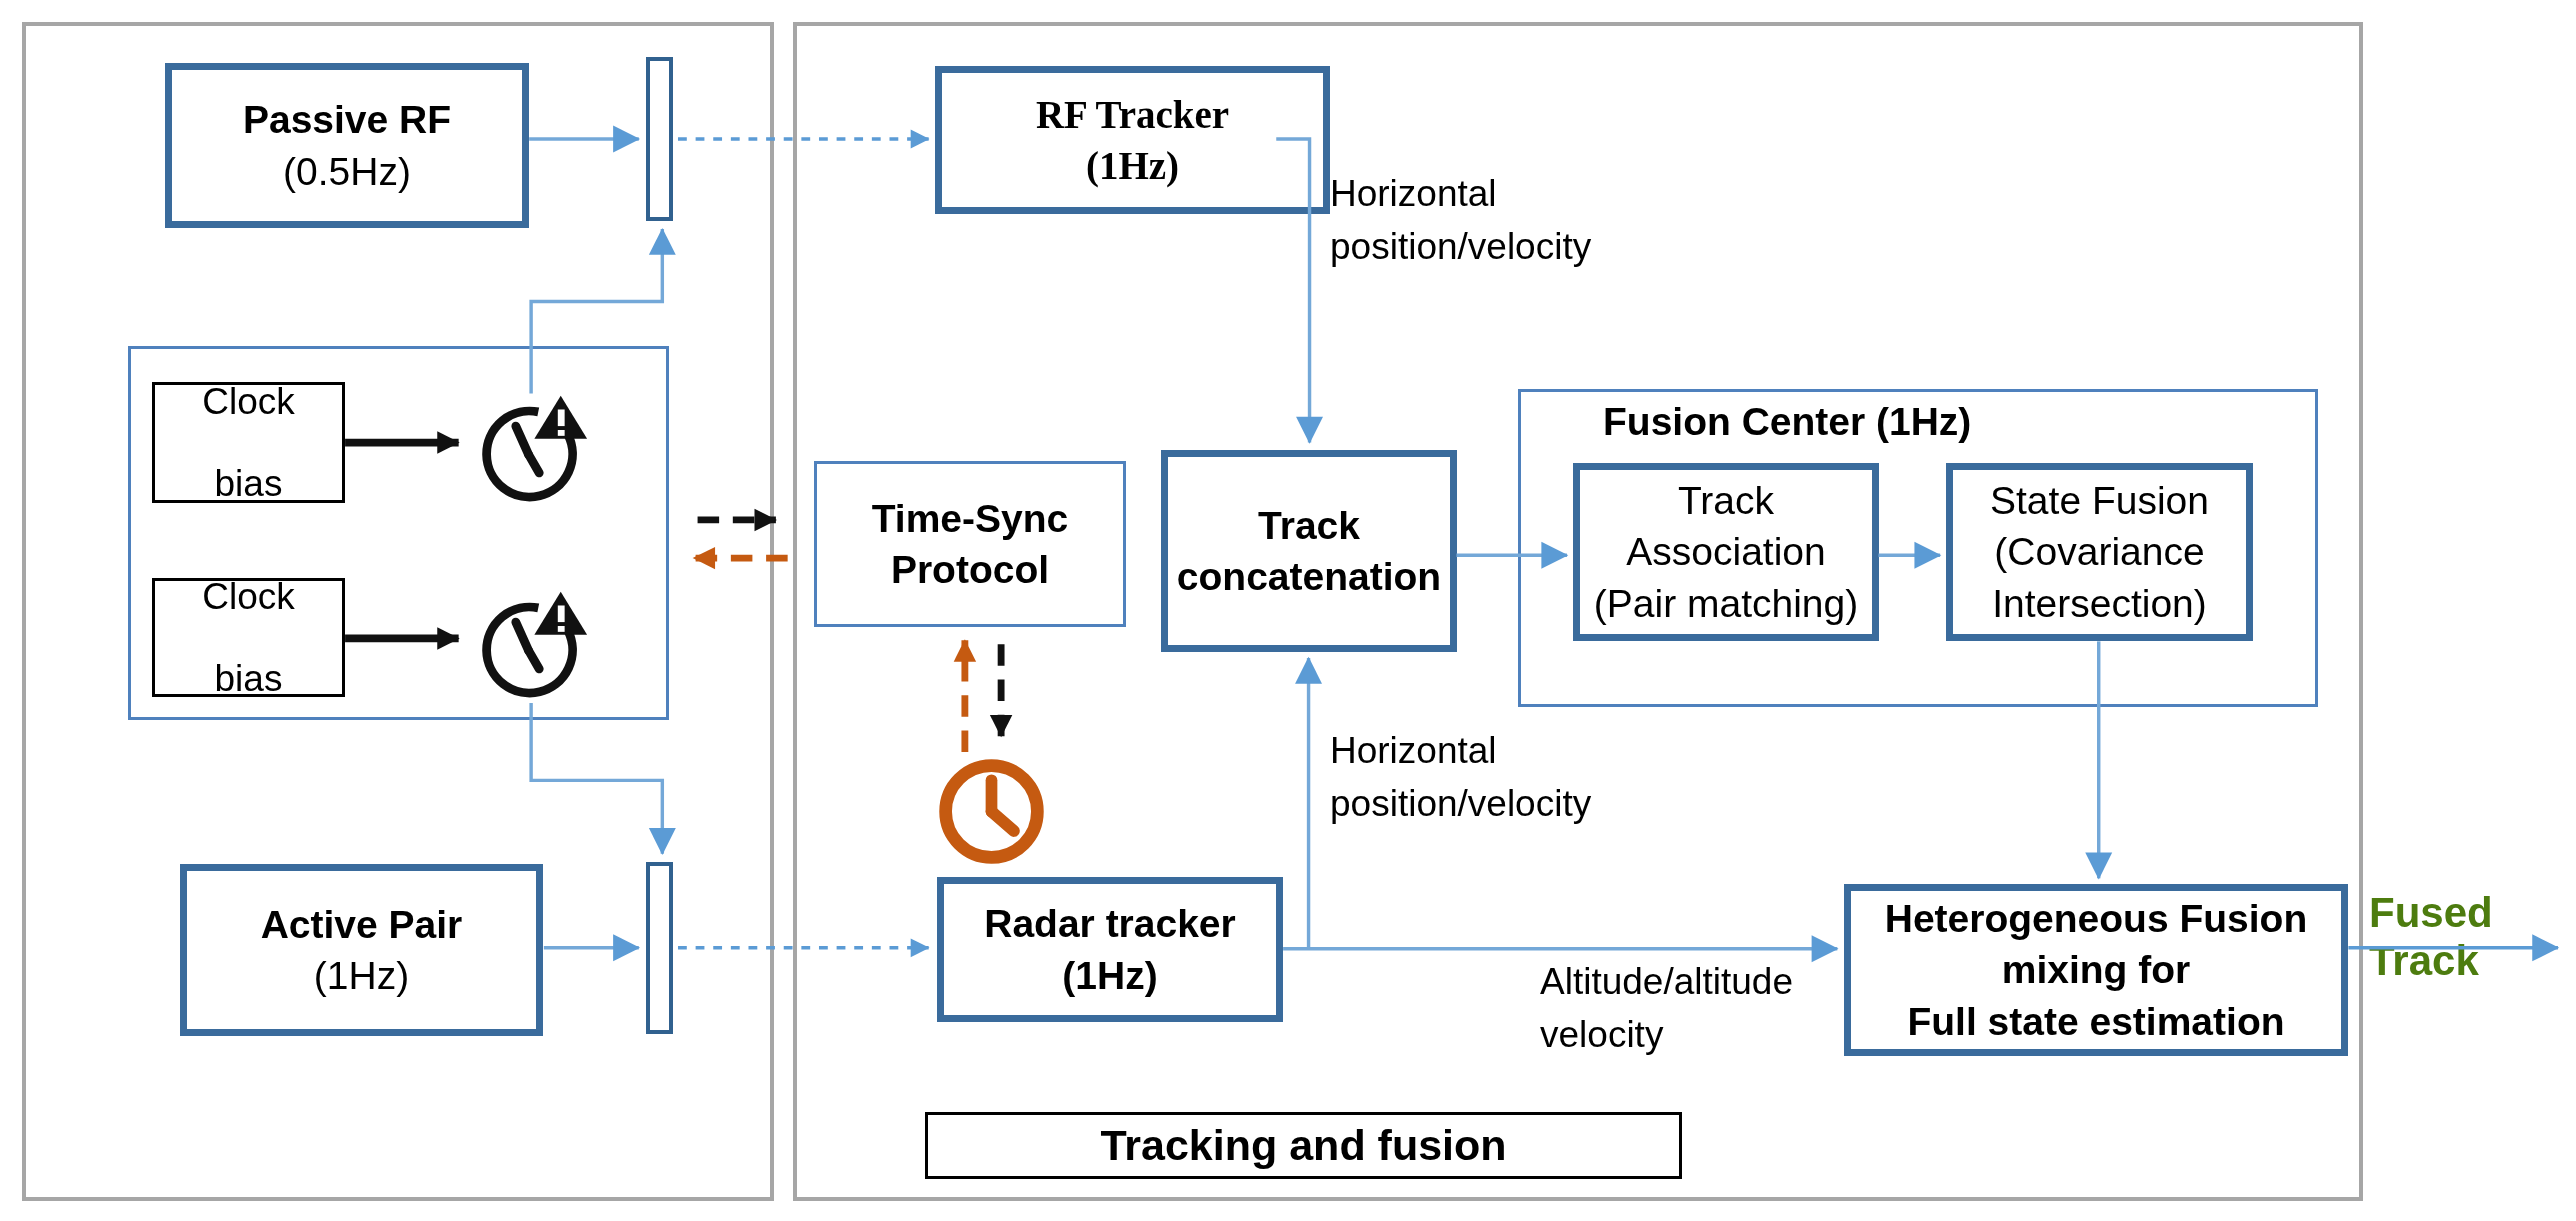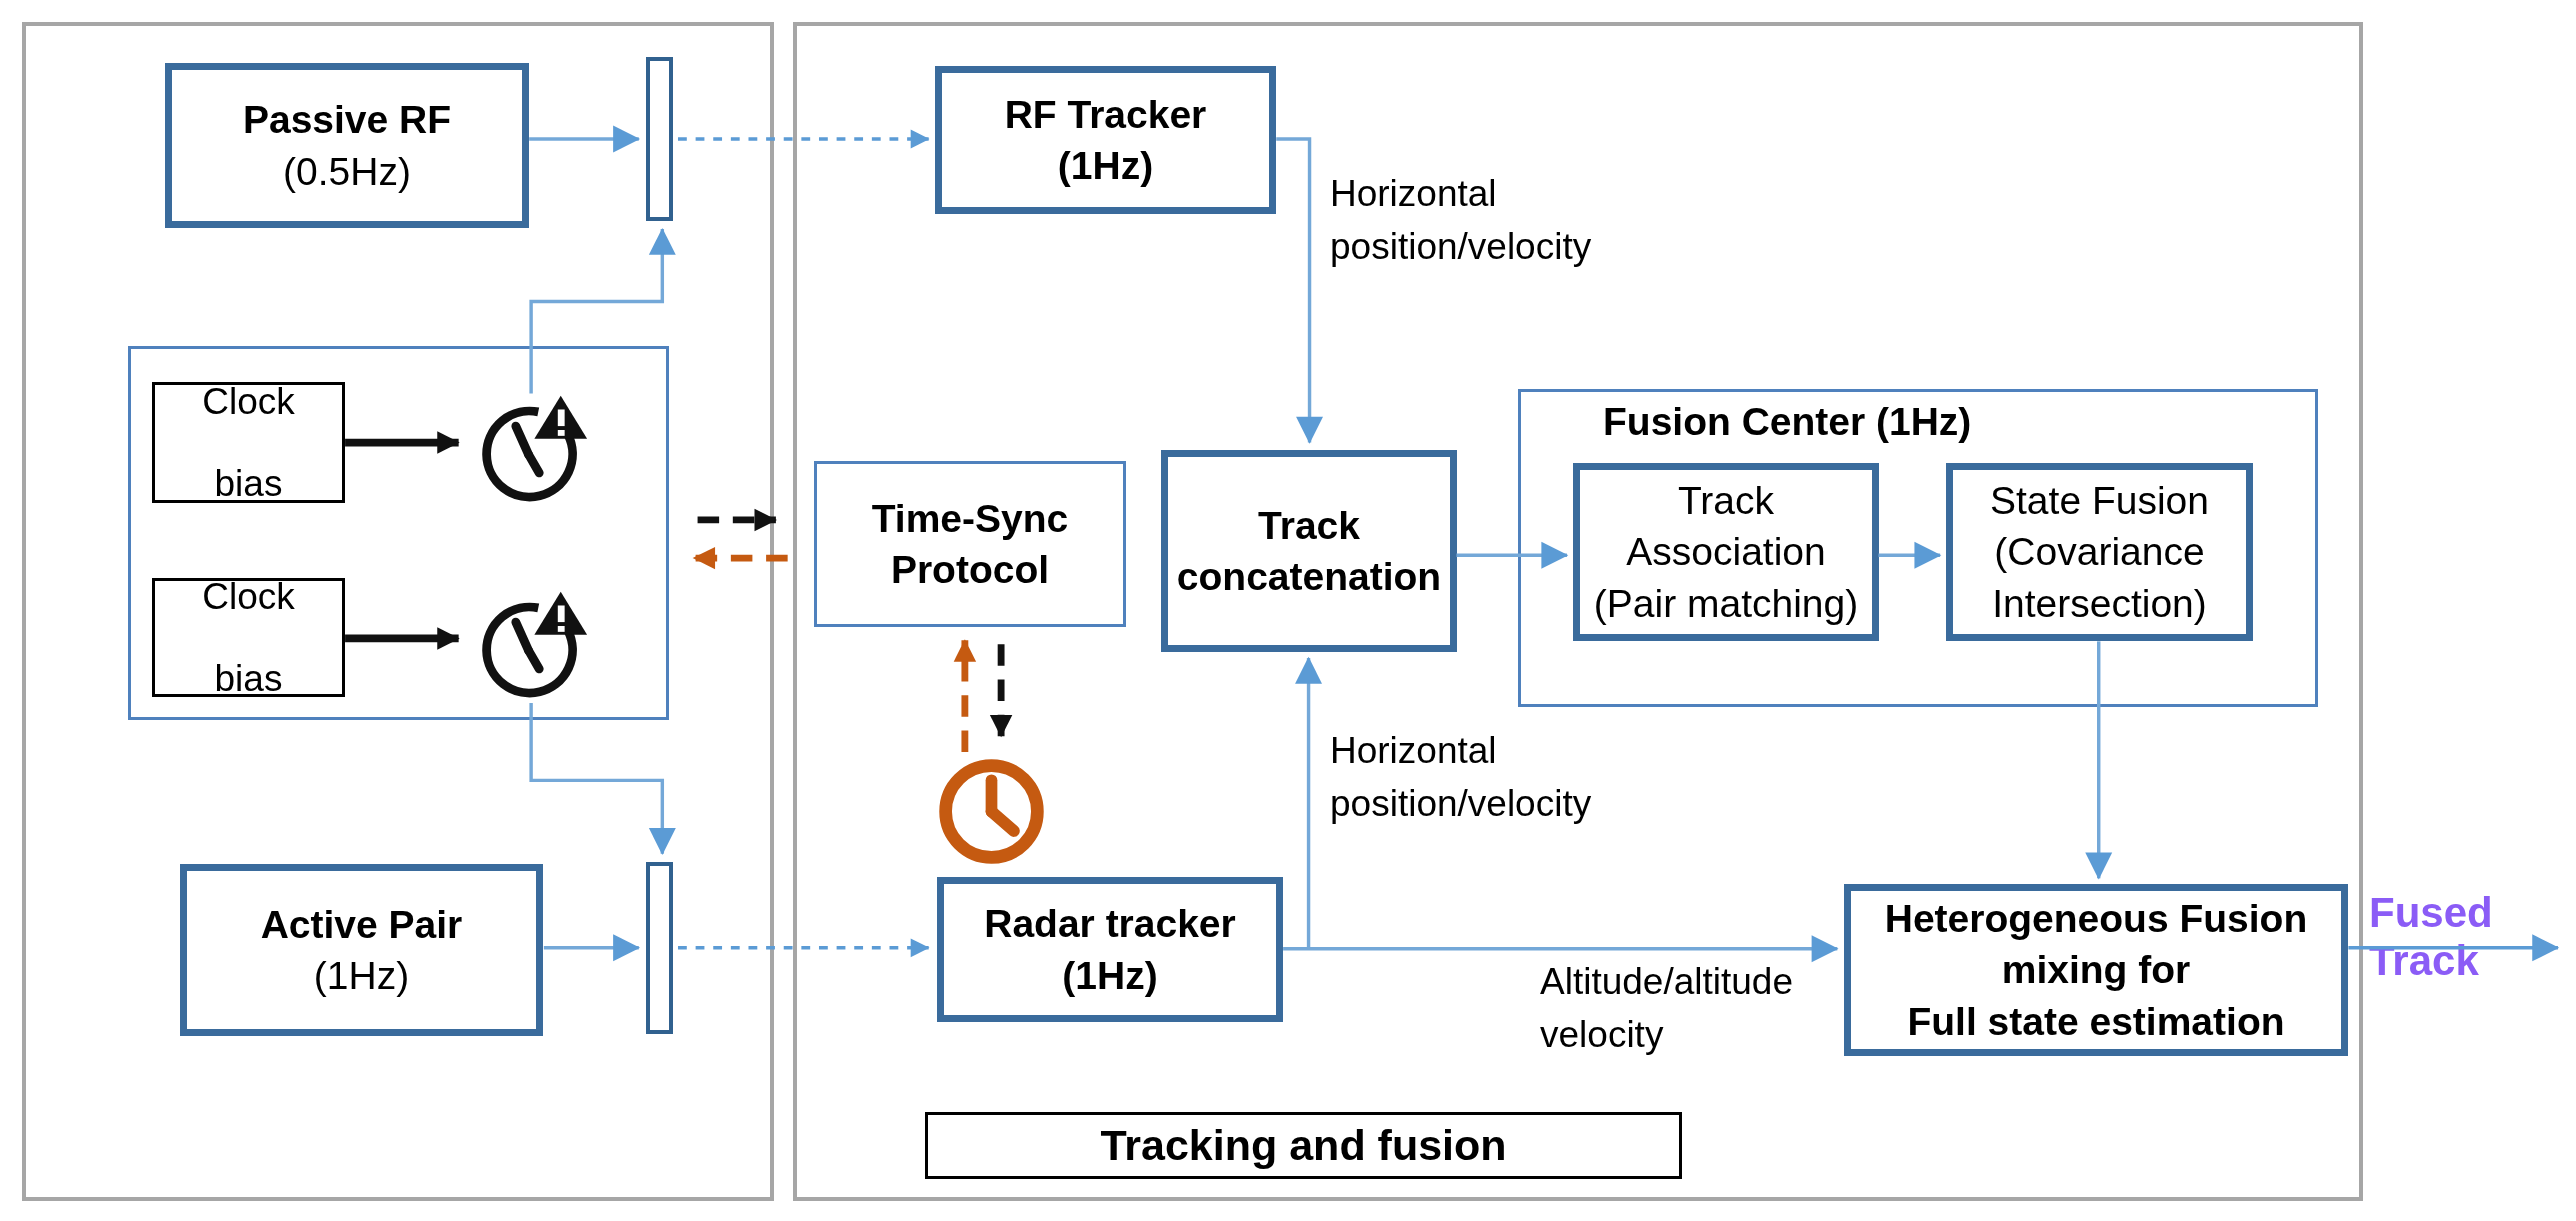--- a/index.html
+++ b/index.html
@@ -19,21 +19,21 @@
   .buffer{position:absolute;background:#ffffff;border:4.9px solid #31618f;}
   .t40{font-size:39px;}
   .t38{font-size:37px;}
   .b{font-weight:bold;}
   .label-box{
     position:absolute;border:3.9px solid #000;background:#fff;display:flex;
     align-items:center;justify-content:center;font-size:43px;font-weight:bold;
   }
   .annot{position:absolute;font-size:37px;line-height:1.42;text-align:left;}
   .fc-label{position:absolute;font-size:39px;font-weight:bold;}
-  .fused{position:absolute;font-size:42px;font-weight:bold;color:#8b5cf6;}
+  .fused{position:absolute;font-size:42px;font-weight:bold;color:#4d7c0f;}
   .iconsvg{position:absolute;}
   #wires{position:absolute;left:0;top:0;pointer-events:none;}
 </style>
 </head>
 <body>
 
 <div id="canvas">
 
   <div class="panel" style="left:21.5px;top:21.5px;width:752px;height:1179px;"></div>
   <div class="panel" style="left:793px;top:21.5px;width:1570px;height:1179px;"></div>
@@ -74,21 +74,21 @@
 
   <svg class="iconsvg" style="left:466px;top:584px;" width="125" height="125" viewBox="0 0 128 128">
     <path d="M 74 24.5 A 44 44 0 1 0 104.5 48" fill="none" stroke="#111" stroke-width="9"></path>
     <path d="M 64 68 L 51 39" stroke="#111" stroke-width="9" stroke-linecap="round" fill="none"></path>
     <path d="M 64 68 L 75 87" stroke="#111" stroke-width="9" stroke-linecap="round" fill="none"></path>
     <path d="M 97 8 L 124 52 L 70 52 Z" fill="#111"></path>
     <rect x="94" y="22" width="7" height="17" fill="#fff"></rect>
     <rect x="94" y="43" width="7" height="6" fill="#fff"></rect>
   </svg>
 
-  <div class="box thick t40" style="left:935px;top:66px;width:341px;height:148px;">
+  <div class="box thick t40" style="left:935px;top:66px;width:395px;height:148px;font-family:Liberation Serif, serif;">
     <div class="b">RF Tracker</div>
     <div class="b">(1Hz)</div>
   </div>
 
   <div class="box thick t40" style="left:937px;top:877px;width:346px;height:145px;">
     <div class="b">Radar tracker</div>
     <div class="b">(1Hz)</div>
   </div>
 
   <div class="box thin t40" style="left:814px;top:461px;width:312px;height:166px;">

